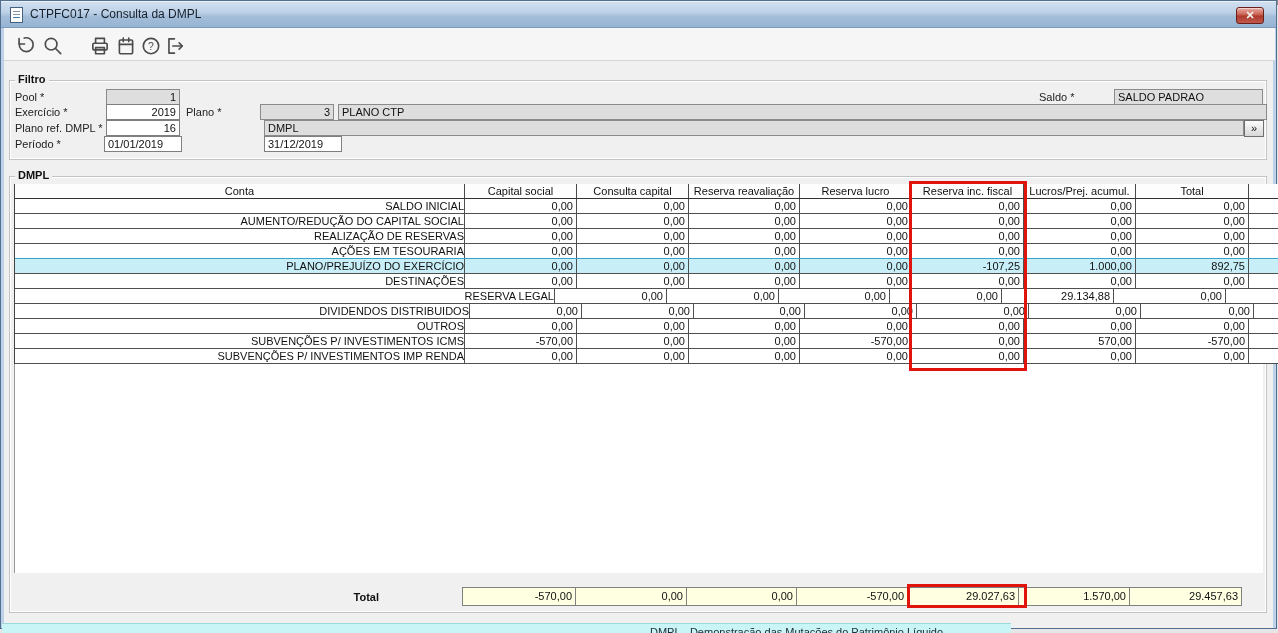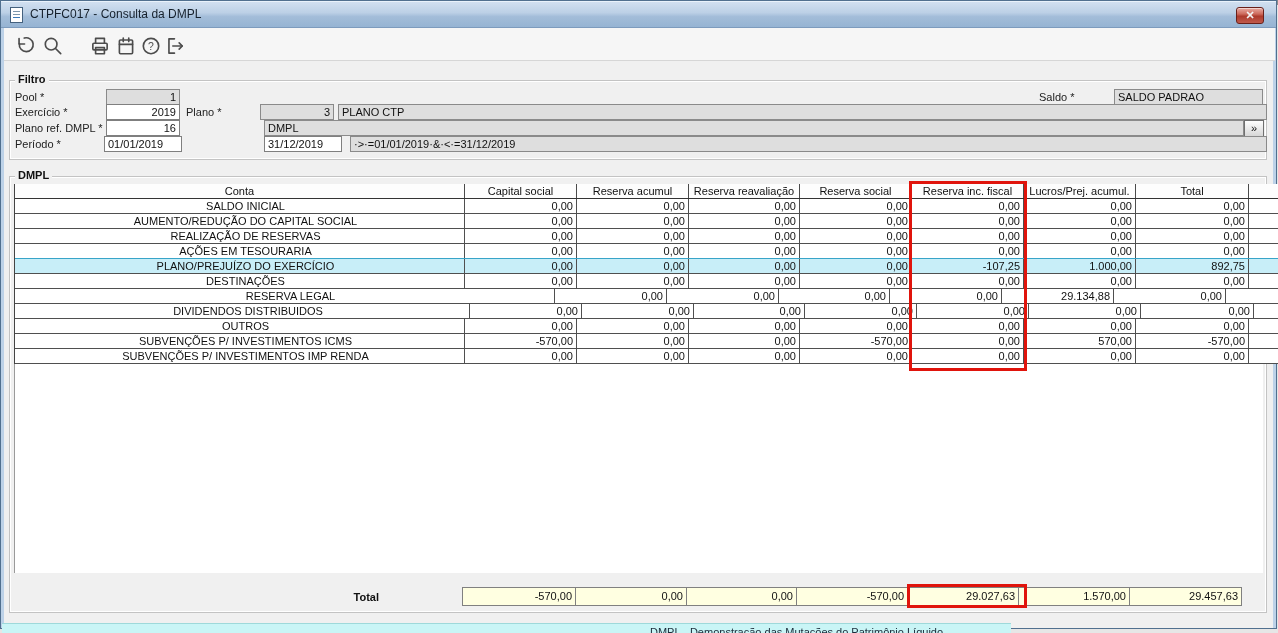--- a/index.html
+++ b/index.html
@@ -54,21 +54,21 @@
   .scroll-up{position:absolute;left:1250px;top:203px;width:0;height:0;
     border-left:5px solid transparent;border-right:5px solid transparent;border-bottom:7px solid #bccfe0;}
   .grid{position:absolute;left:13px;top:183px;border-left:1px solid #444;}
   .hrow{display:flex;height:15px;border-bottom:1px solid #333;background:#fdfdfd;}
   .hcell{height:14px;border-right:1px solid #4a4a4a;text-align:center;font-size:11px;line-height:14px;
     white-space:nowrap;overflow:hidden;cursor:default;}
   .grow{display:flex;height:15px;border-bottom:1px solid #4f4f4f;background:#fff;}
   .grow.hl{background:#c8eef8;border-top:1px solid #38a4c8;height:16px;margin-top:-1px;}
   .cell{height:100%;border-right:1px solid #4f4f4f;font-size:11px;line-height:14px;
     white-space:nowrap;overflow:hidden;}
-  .cell.conta{padding-left:12px;text-align:center;}
+  .cell.conta{padding-left:12px;text-align:right;}
   .cell.num{padding-right:3px;text-align:right;}
 
   
   .total-label{position:absolute;left:300px;top:590px;width:78px;text-align:right;font-weight:bold;font-size:11px;}
   .totals{position:absolute;left:461px;top:586px;display:flex;}
   .tfield{height:19px;background:#ffffe1;border:1px solid #808080;margin-left:-1px;
     text-align:right;padding:2px 3px 0 0;font-size:11px;white-space:nowrap;}
   .tfield:first-child{margin-left:0;}
 
   
@@ -160,35 +160,34 @@
     <div class="field gray" style="left:337px;top:103px;width:929px">PLANO CTP</div>
 
     <span class="flabel" style="left:14px;top:121px">Plano ref. DMPL *</span>
     <div class="field right" style="left:105px;top:119px;width:74px">16</div>
     <div class="field gray" style="left:263px;top:119px;width:980px">DMPL</div>
     <div class="more-btn" style="left:1243px;top:119px">»</div>
 
     <span class="flabel" style="left:14px;top:137px">Período *</span>
     <div class="field" style="left:103px;top:135px;width:78px">01/01/2019</div>
     <div class="field" style="left:263px;top:135px;width:78px">31/12/2019</div>
-    <div class="field gray" style="left:349px;top:135px;width:917px">·&gt;·=01/01/2019·&amp;·&lt;·=31/12/2019</div>
 
     <div class="groupbox" style="left:8px;top:175px;width:1258px;height:437px"></div>
     <span class="gb-label" style="left:14px;top:168px">DMPL</span>
 
     <div class="grid-bg"></div>
     <div class="scroll-up"></div>
 
     <div class="grid">
       <div class="hrow" id="grid-header">
           <div class="hcell" style="width: 450px;">Conta</div>
           <div class="hcell" style="width: 112px;">Capital social</div>
-          <div class="hcell" style="width: 112px;">Reserva acumul</div>
+          <div class="hcell" style="width: 112px;">Consulta capital</div>
           <div class="hcell" style="width: 111px;">Reserva reavaliação</div>
-          <div class="hcell" style="width: 112px;">Reserva social</div>
+          <div class="hcell" style="width: 112px;">Reserva lucro</div>
           <div class="hcell" style="width: 112px;">Reserva inc. fiscal</div>
           <div class="hcell" style="width: 112px;">Lucros/Prej. acumul.</div>
           <div class="hcell" style="width: 113px;">Total</div>
         </div>
       <div id="grid-body">
           <div class="grow">
             <div class="cell conta" style="width: 450px;">SALDO INICIAL</div>
             <div class="cell num" style="width: 112px;">0,00</div>
             <div class="cell num" style="width: 112px;">0,00</div>
             <div class="cell num" style="width: 111px;">0,00</div>

